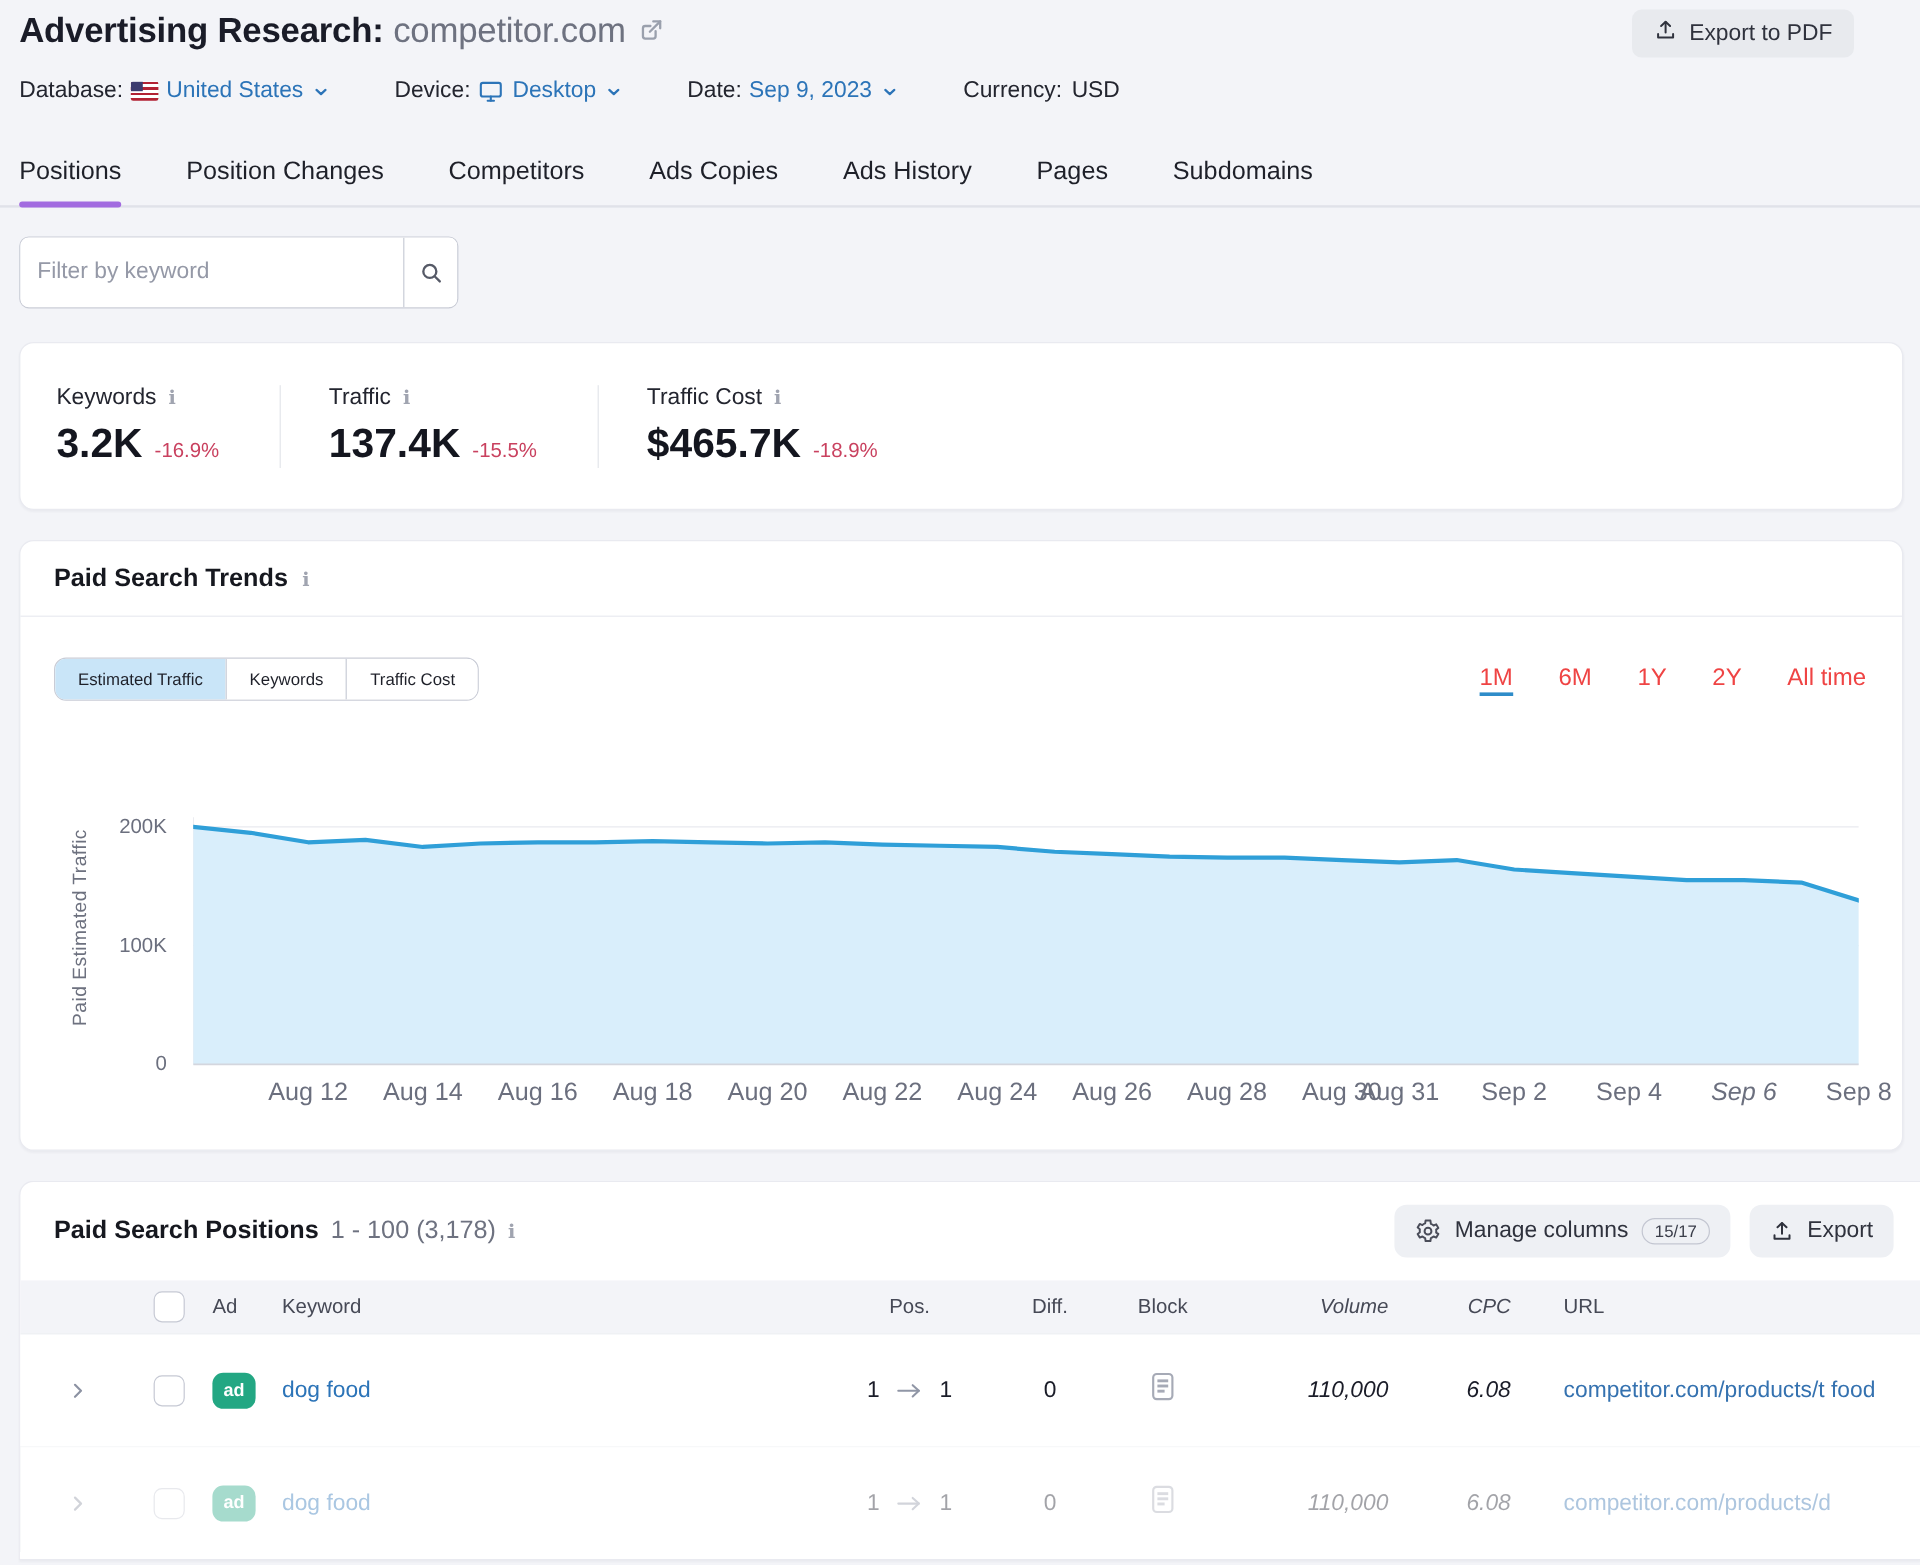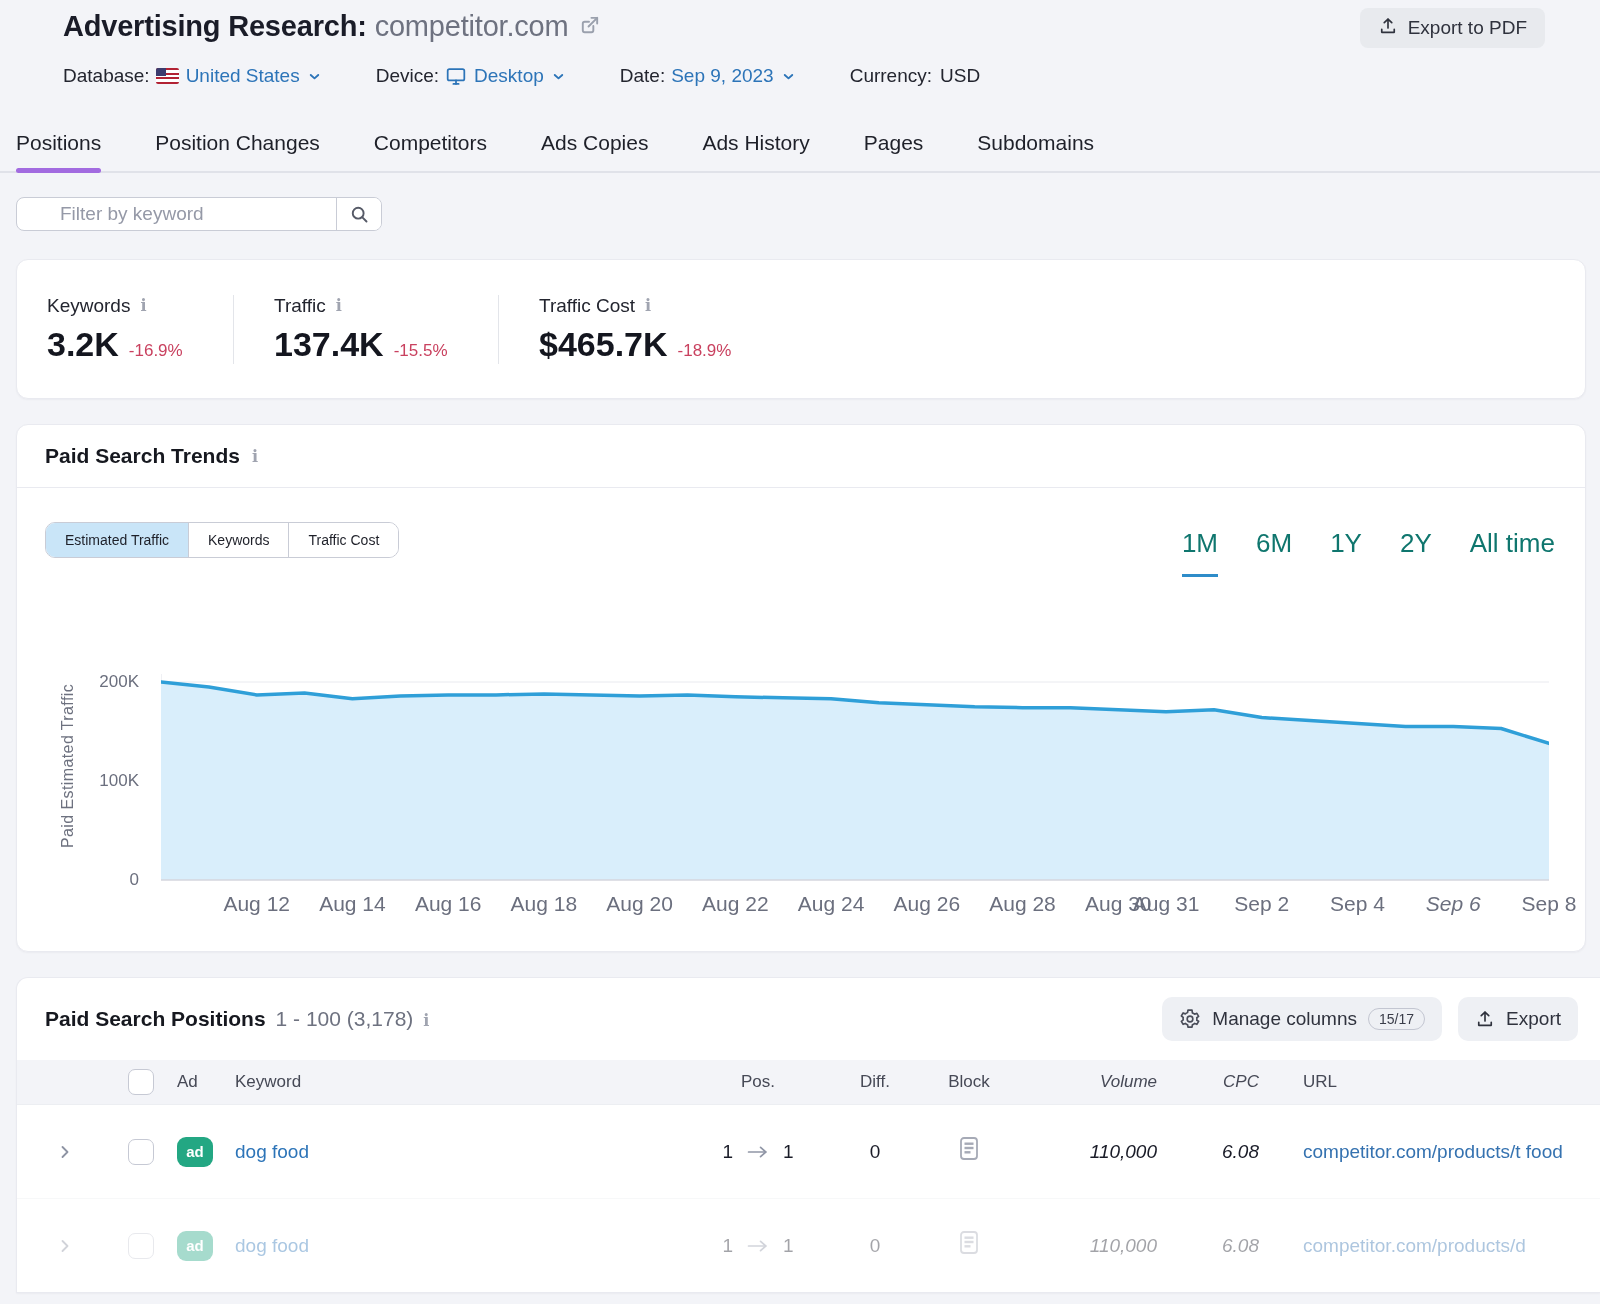--- a/index.html
+++ b/index.html
@@ -5,21 +5,21 @@
   * { margin:0; padding:0; box-sizing:border-box; }
   html,body { width:1600px; height:1304px; overflow:hidden; }
   body {
     font-family:"Liberation Sans","DejaVu Sans",sans-serif;
     background:#f3f4f8;
     color:#1a1c28;
   }
   .page { position:relative; width:1600px; height:1304px; }
 
   
-  .hdr { padding:10px 0 0 16px; position:relative;margin-left:47px; }
+  .hdr { padding:10px 0 0 16px; position:relative; }
   .title-row { display:flex; align-items:flex-start; }
   .page-title { font-size:29px; font-weight:700; letter-spacing:-.2px; }
   .page-title .domain { color:#6e7280; font-weight:500; margin-left:8px; }
   .ext-ic { margin-left:10px; margin-top:4px; }
   .export-pdf {
     position:absolute; top:8px; right:55px; height:40px;
     display:inline-flex; align-items:center; gap:10px;
     background:#e8eaee; border:none; border-radius:8px;
     padding:0 18px; font-size:19px; color:#2f323d; font-family:inherit; cursor:pointer;
   }
@@ -31,21 +31,21 @@
     background:repeating-linear-gradient(to bottom,#b22234 0 2.3px,#fff 2.3px 4.6px); }
   .usflag::before { content:""; position:absolute; left:0; top:0; width:10px; height:8px; background:#3c3b6e; }
 
   
   .tabs { display:flex; gap:54px; padding:0 16px; margin-top:30px; border-bottom:2px solid #e0e2e9; }
   .tab { font-size:21px; color:#1e2029; padding:14px 0 16px; position:relative; cursor:pointer; white-space:nowrap; }
   .tab.active::after { content:""; position:absolute; left:0; right:0; bottom:-2px; height:5px; border-radius:3px; background:#a26be0; }
 
   
   .filterbar { display:flex; gap:16px; margin:24px 16px 0; }
-  .kw-wrap { display:flex; width:366px; height:34px; background:#fff; border:1px solid #c9ccd6; border-radius:8px; overflow:hidden;padding-left:29px; }
+  .kw-wrap { display:flex; width:366px; height:60px; background:#fff; border:1px solid #c9ccd6; border-radius:8px; overflow:hidden; }
   .kw-input { flex:1; border:none; outline:none; padding:0 14px; font-size:19px; font-family:inherit; color:#1a1c28; }
   .kw-input::placeholder { color:#9599a7; }
   .kw-btn { width:45px; border:none; border-left:1px solid #c9ccd6; background:#fff; display:flex; align-items:center; justify-content:center; cursor:pointer; }
   .adv-btn { height:42px; display:inline-flex; align-items:center; gap:12px; background:#fff; border:1px solid #c9ccd6; border-radius:8px; padding:0 20px; font-size:19px; color:#565a67; font-family:inherit; cursor:pointer; }
 
   
   .card { background:#fff; border:1px solid #e9eaf0; border-radius:12px; margin:0 14px 0 16px; box-shadow:0 1px 2px rgba(30,34,60,.04); }
 
   
   .stats-card { margin-top:28px; height:140px; display:flex; align-items:center; }
@@ -63,21 +63,21 @@
   .trends-card { margin-top:25px; }
   .card-hd { display:flex; align-items:center; gap:12px; padding:19px 28px; border-bottom:1px solid #e9eaf0; }
   .card-title { font-size:21px; font-weight:700; color:#16181f; }
   .trends-body { padding:34px 0 35px; }
   .trends-toolbar { display:flex; align-items:flex-start; justify-content:space-between; padding:0 30px 0 28px; }
   .seg { display:inline-flex; border:1px solid #c9ccd6; border-radius:10px; overflow:hidden; background:#fff; }
   .seg-btn { padding:9px 19px; font-size:14px; color:#1e2029; background:#fff; border:none; font-family:inherit; cursor:pointer; }
   .seg-btn + .seg-btn { border-left:1px solid #c9ccd6; }
   .seg-btn.active { background:#c9e5f8; }
   .ranges { display:flex; gap:38px; padding-top:6px; }
-  .range { font-size:26px; color:#0f766e; padding-bottom:15px; cursor:pointer; }
+  .range { font-size:20px; color:#ef4444; padding-bottom:0; cursor:pointer; }
   .range.active { border-bottom:3px solid #2e8cc9; }
 
   .chart { position:relative; margin:55px 36px 0 28px; }
   .ylabel { position:absolute; left:14px; top:216px; transform:rotate(-90deg); transform-origin:left top;
             font-size:16px; color:#6d717f; letter-spacing:.4px; white-space:nowrap; }
   .chart-plot { margin-left:116px; position:relative; height:284px; }
   .chart-plot svg { position:absolute; left:0; top:0; width:100%; height:262px; display:block; }
   .ytick { position:absolute; left:-86px; width:64px; text-align:right; font-size:17px; color:#6b6f7e; }
   .xtick { position:absolute; top:260px; transform:translateX(-50%); white-space:nowrap; font-size:21px; color:#6b6f7e; }
 

